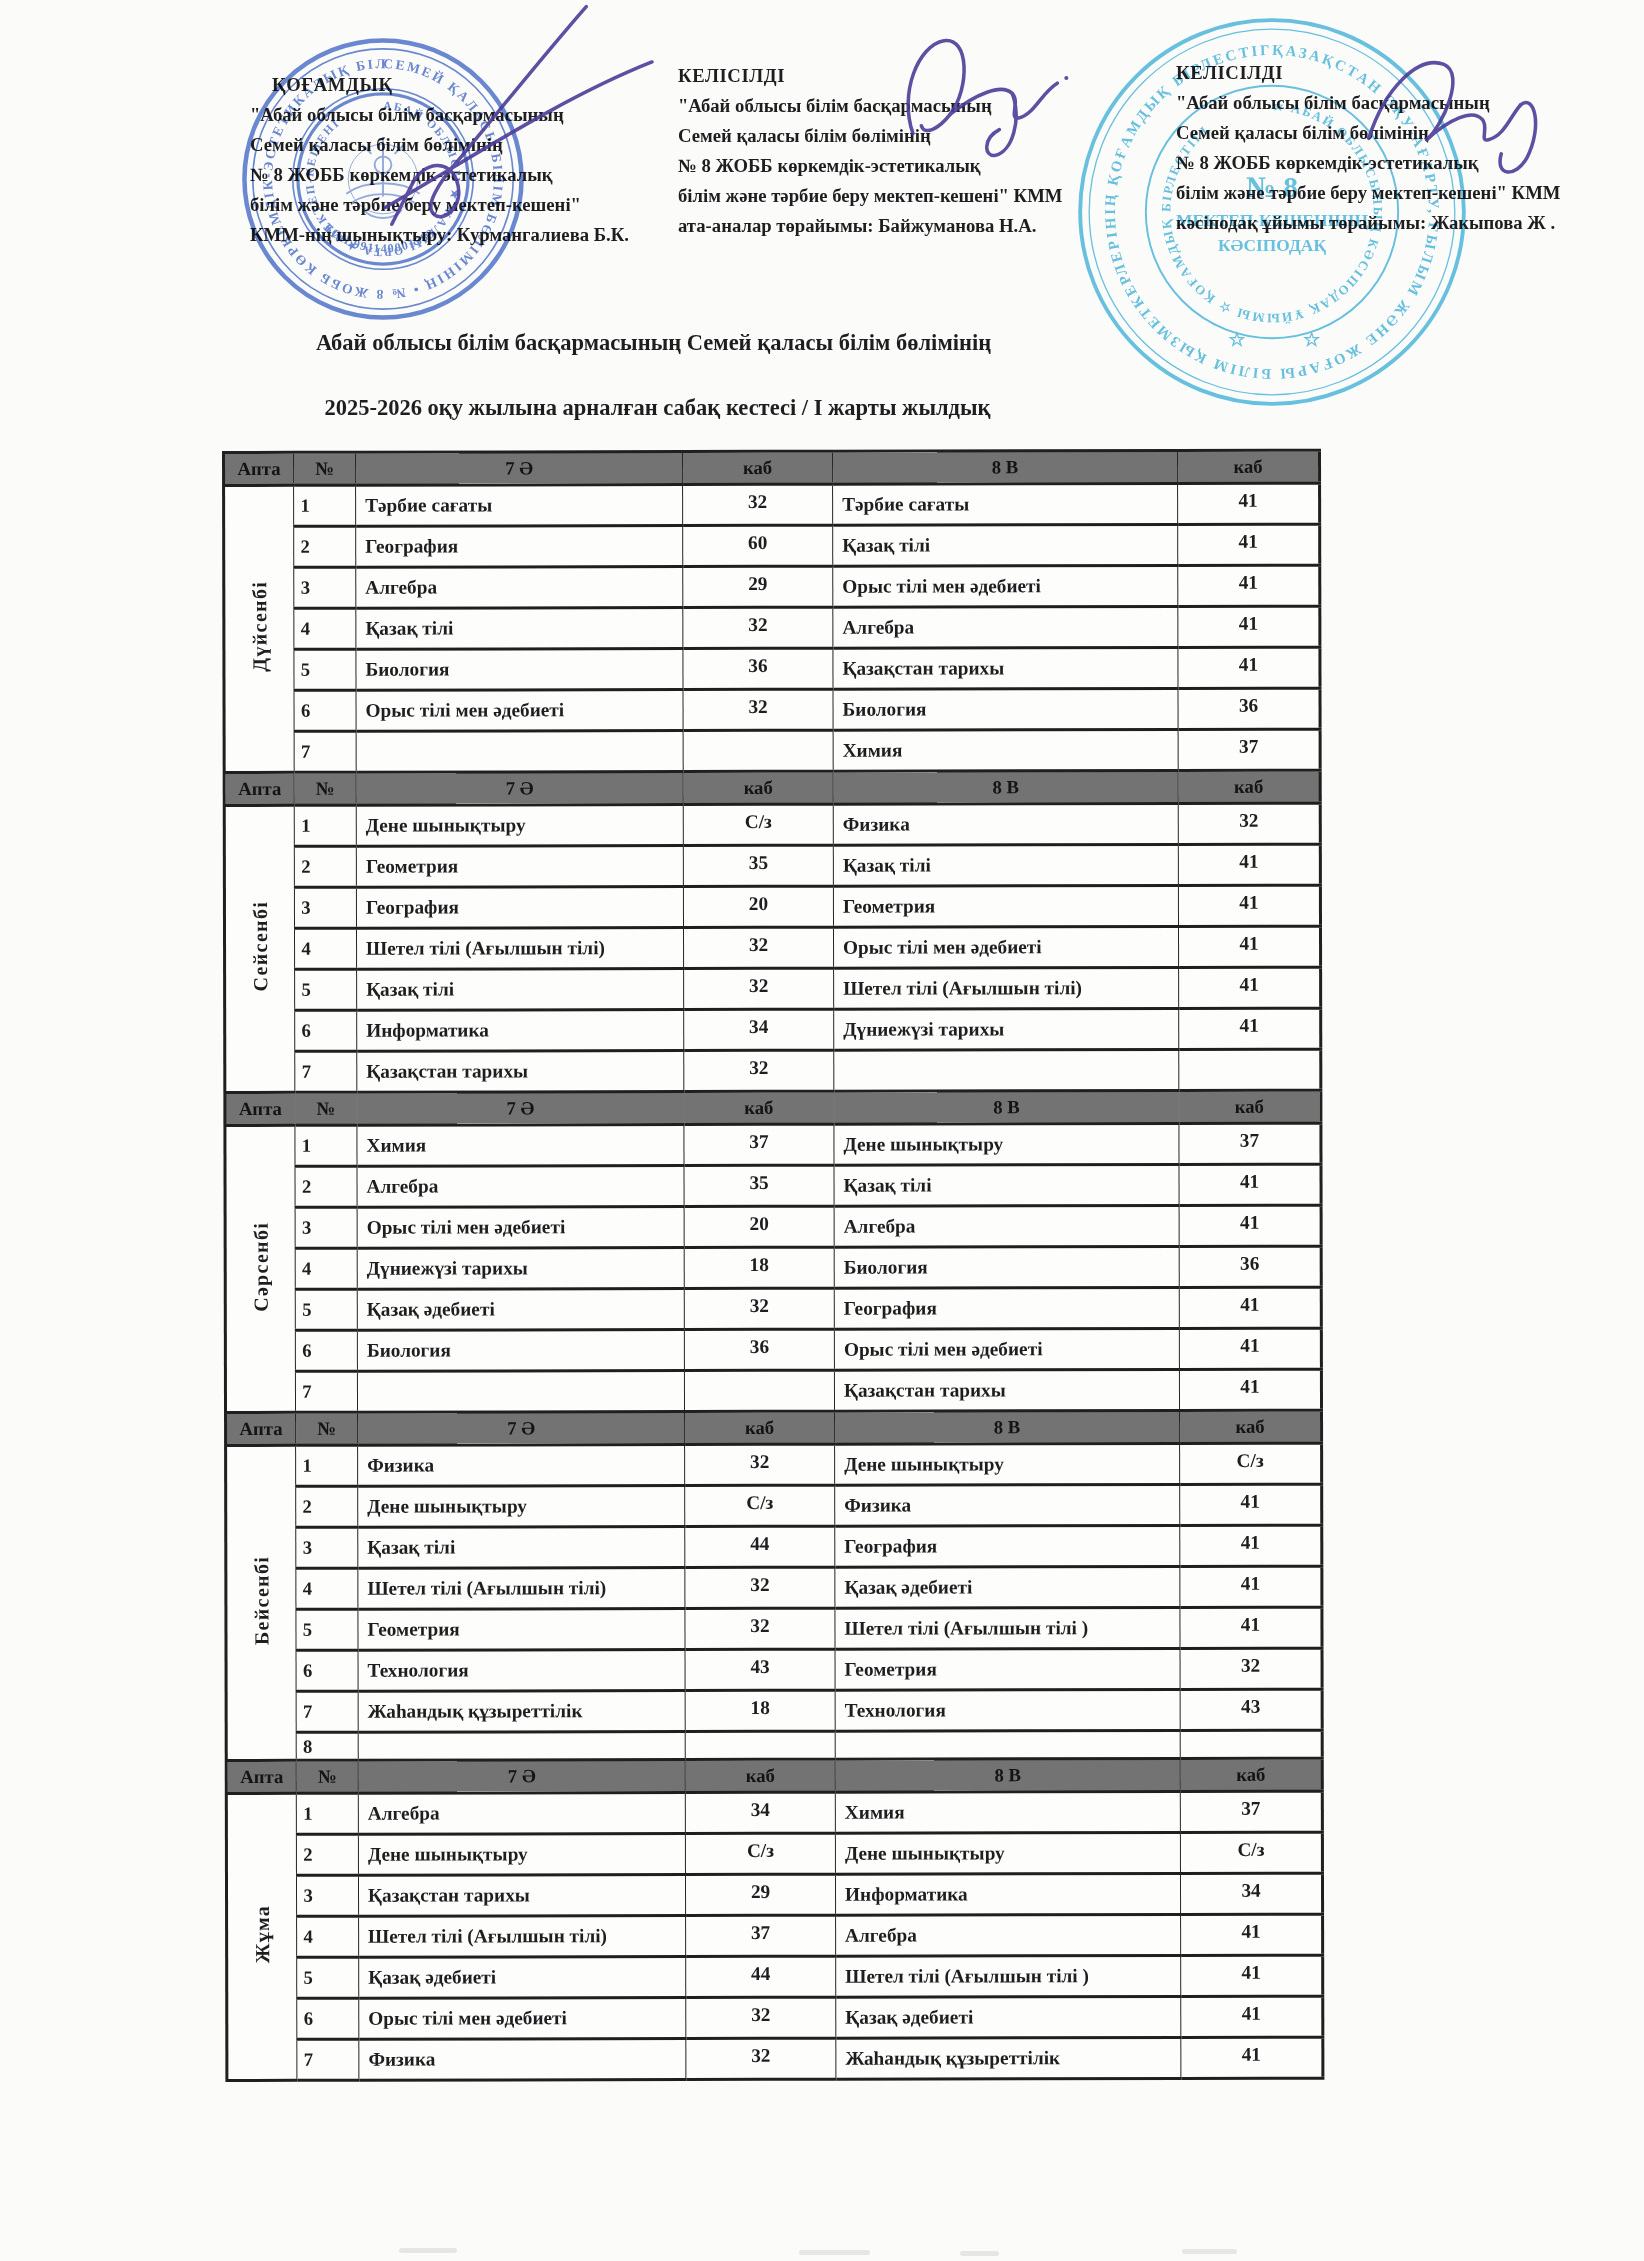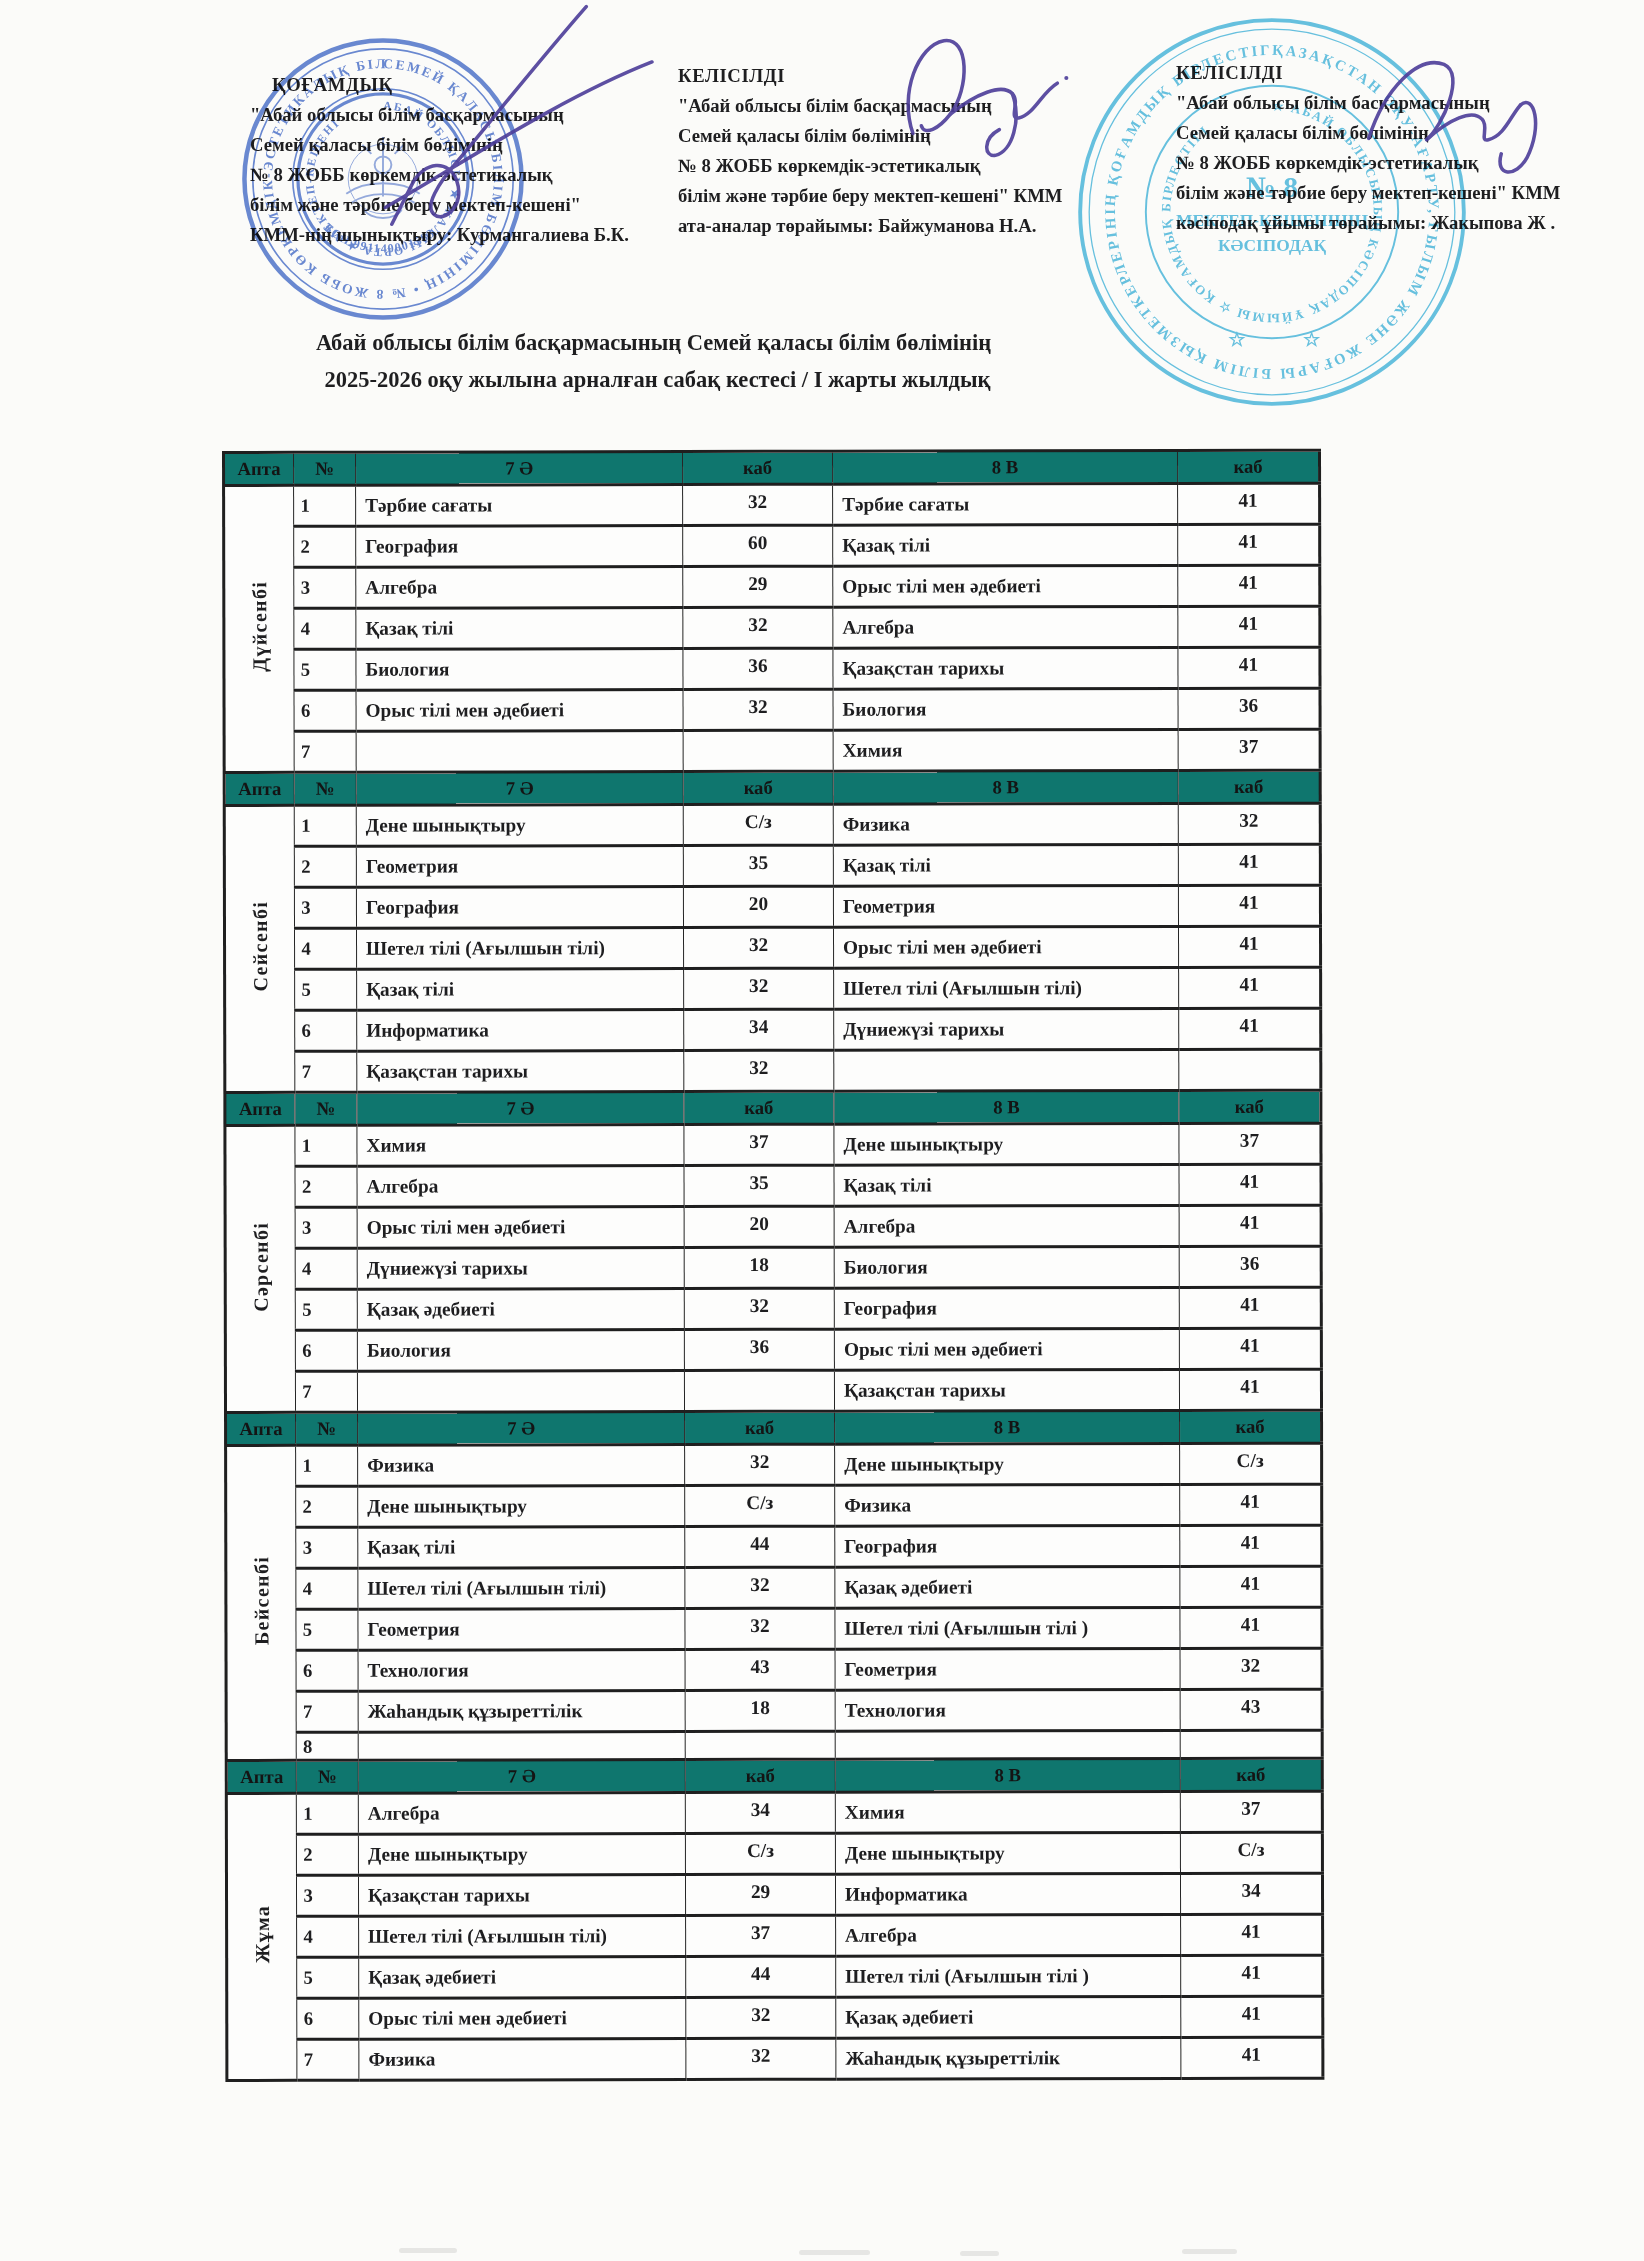--- a/index.html
+++ b/index.html
@@ -19,28 +19,28 @@
   .approval-2 .appr-heading, .approval-3 .appr-heading { padding-left:0; }
   .appr-line { white-space:nowrap; }
   .approval-1 { left:250px; top:70px; }
   .approval-2 { left:678px; top:61px; }
   .approval-3 { left:1176px; top:58px; }
 
   
   .title-block { position:absolute; left:316px; top:324px; z-index:2; font-weight:bold; font-size:22.5px; line-height:37px; }
   .title-line { white-space:nowrap; }
   .title-line.t2 { padding-left:13px; }
-  .title-line.t3 { padding-left:8.4px; }
+  .title-line.t3 { padding-left:8.4px;margin-top:28px; }
 
   
   .table-wrap { position:absolute; left:222px; top:451px; z-index:2; transform:rotate(-0.12deg); transform-origin:top left; }
   table { border-collapse:collapse; table-layout:fixed; width:1096px; border:3.9px solid #1f1f1f; }
   th, td { border-left:1.9px solid #262626; border-right:1.9px solid #262626;
            border-top:3.2px solid #1f1f1f; border-bottom:3.2px solid #1f1f1f; overflow:hidden; }
-  tr.head-row th { background:#0f766e; height:33px; font-size:18.7px; font-weight:bold; text-align:center; color:#141414; }
+  tr.head-row th { background:#737373; height:33px; font-size:18.7px; font-weight:bold; text-align:center; color:#141414; }
   td { height:41px; font-size:19.3px; font-weight:bold; vertical-align:middle; background:#fdfdfc; }
   tr.short td { height:28px; }
   td.num  { text-align:left; padding-left:6.4px; font-size:18.7px; vertical-align:middle; }
   td.subj { text-align:left; padding-left:9px; }
   td.kab  { text-align:center; vertical-align:top; padding-top:5.2px; }
   td.day-cell { text-align:center; vertical-align:middle; background:#fdfdfc; }
   .day-label { writing-mode:vertical-rl; transform:rotate(180deg); font-size:20px; font-weight:bold; letter-spacing:1.3px; white-space:nowrap; }
 
   
   .stamp { position:absolute; pointer-events:none; mix-blend-mode:multiply; z-index:5; }

